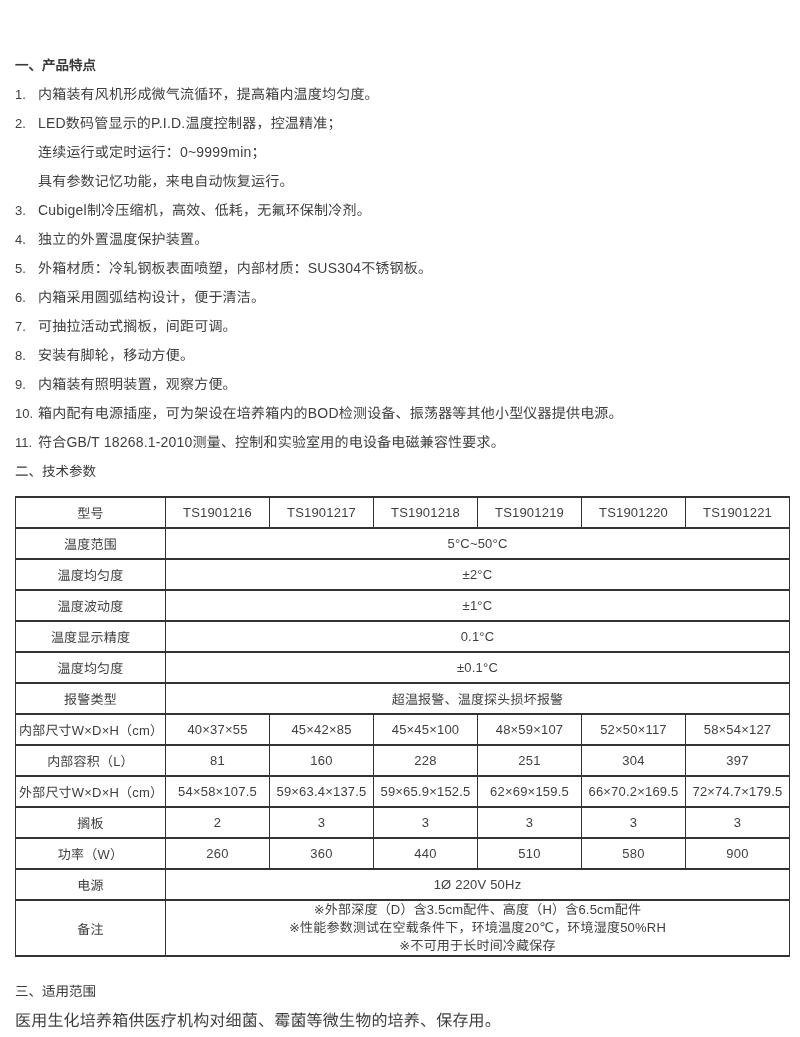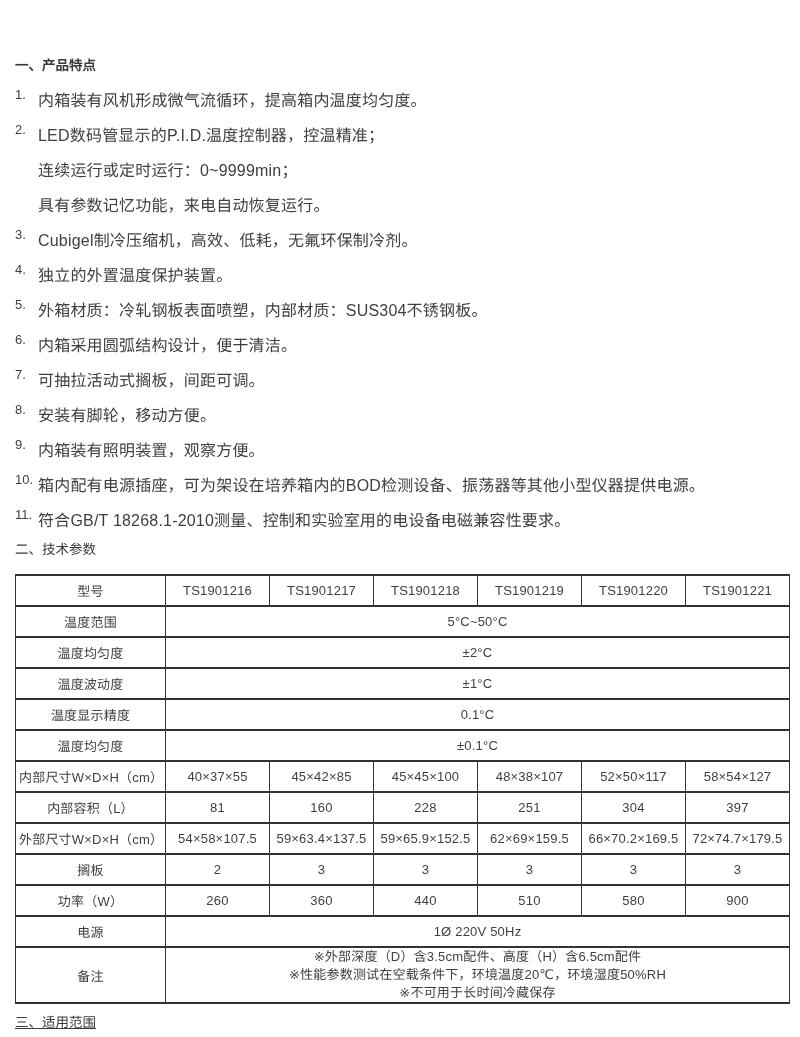--- a/index.html
+++ b/index.html
@@ -22,24 +22,23 @@
 
   .feat-item { display: flex; }
   .feat-num {
     flex: none;
     width: 23px;
     font-size: 13px;
     line-height: 29px;
   }
   .feat-lines { flex: 1; }
   .feat-line {
-    font-size: 16px;
+    font-size: 14px;
     line-height: 29px;
     letter-spacing: 0.2px;
-    margin-top: 6px;
   }
 
   table.spec-table {
     width: 775px;
     border-collapse: collapse;
     table-layout: fixed;
     margin-top: 10px;
   }
   col.c-label { width: 150px; }
   .spec-table td {
@@ -51,21 +50,21 @@
     text-align: center;
     vertical-align: middle;
     font-size: 13px;
     color: #3f3f3f;
     padding: 0 3px;
     letter-spacing: 0.2px;
   }
   .spec-table td.tall { height: 53px; }
   .remark-line { line-height: 18px; font-size: 13px; }
 
-  .after-table { margin-top: 4px; text-decoration: underline; }
+  .after-table { margin-top: 20px; }
   .scope-text {
     font-size: 16px;
     line-height: 29px;
     letter-spacing: 0.2px;
   }
 </style>
 </head>
 <body>
 
 <div class="page">
@@ -179,25 +178,29 @@
       </tr>
       <tr>
         <td>温度显示精度</td>
         <td colspan="6">0.1°C</td>
       </tr>
       <tr>
         <td>温度均匀度</td>
         <td colspan="6">±0.1°C</td>
       </tr>
       <tr>
+        <td>报警类型</td>
+        <td colspan="6">超温报警、温度探头损坏报警</td>
+      </tr>
+      <tr>
         <td>内部尺寸W×D×H（cm）</td>
         <td>40×37×55</td>
         <td>45×42×85</td>
         <td>45×45×100</td>
-        <td>48×38×107</td>
+        <td>48×59×107</td>
         <td>52×50×117</td>
         <td>58×54×127</td>
       </tr>
       <tr>
         <td>内部容积（L）</td>
         <td>81</td>
         <td>160</td>
         <td>228</td>
         <td>251</td>
         <td>304</td>

